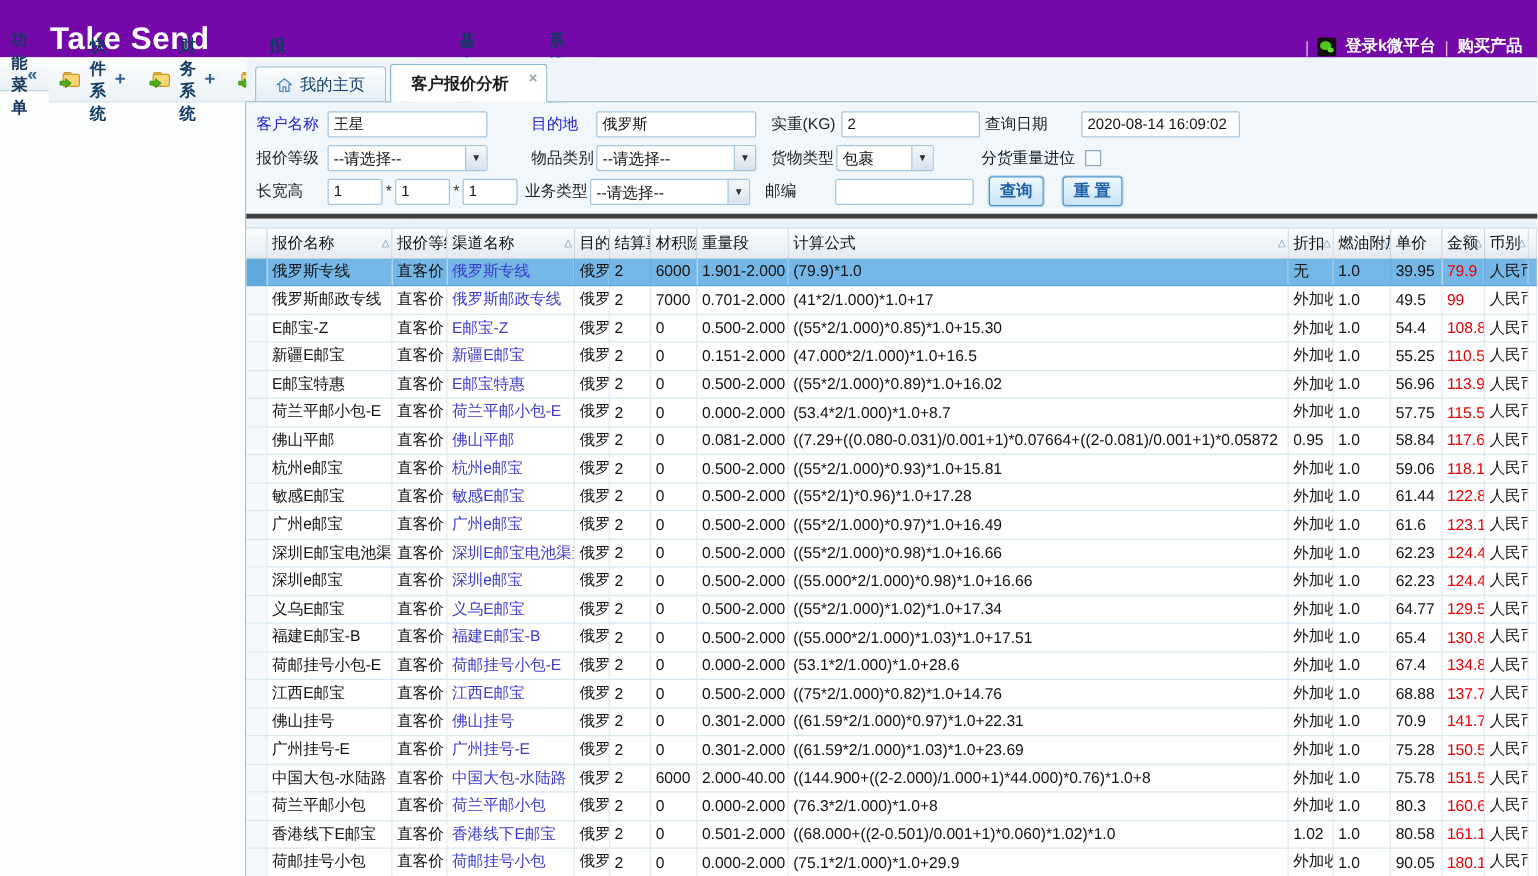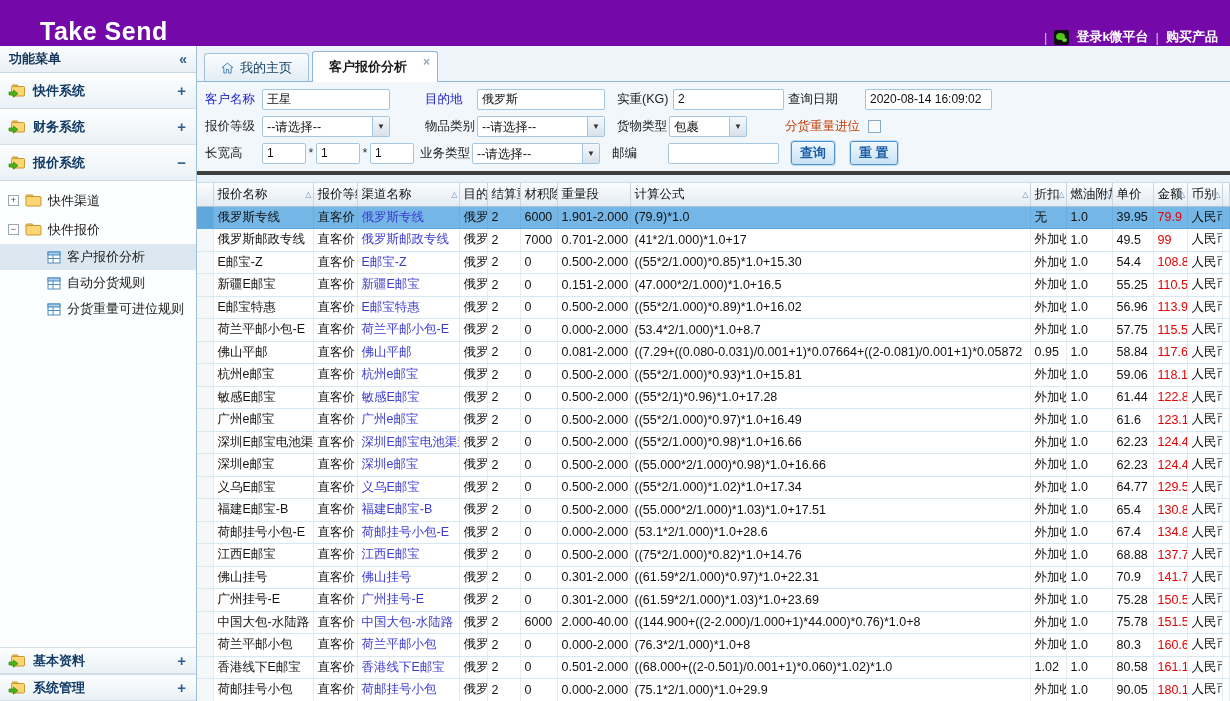--- a/index.html
+++ b/index.html
@@ -12,21 +12,21 @@
   .top-links { margin-left:auto; margin-right:12px; font-size:13px; font-weight:bold;
     display:flex; align-items:center; gap:7px; }
   .top-sep { color:#d9b8ef; font-weight:normal; }
   .wx-icon { width:15px; height:15px; background:#101010; border-radius:2px; position:relative; display:inline-block; }
   .wx-icon i { position:absolute; left:2px; top:3px; width:9px; height:7px; background:#52C41A; border-radius:50%; }
   .wx-icon i:after { content:""; position:absolute; right:-2px; bottom:-2px; width:5px; height:4px; background:#6FD43C; border-radius:50%; }
 
   .layout { display:flex; height:655px; }
 
   
-  .sidebar { width:197px; min-width:197px; border-right:1px solid #9FBFD6; background:#FDFEFE; display:flex; flex-direction:column; }
+  .sidebar { width:197px; min-width:197px; border-right:1px solid #9FBFD6; background:#FDFEFE; display:flex; flex-direction:row; }
   .sidebar-header { height:27px; display:flex; align-items:center; padding:0 9px;
     background:linear-gradient(#FCFDFE,#E9F0F5); border-bottom:1px solid #C8D7E2;
     font-weight:bold; color:#18385E; font-size:13px; }
   .collapse { margin-left:auto; font-size:14px; color:#2E5E8E; cursor:pointer; }
   .section { height:36px; display:flex; align-items:center; gap:7px; padding:0 10px 0 8px;
     background:linear-gradient(#FDFEFE,#EAF1F6); border-bottom:1px solid #D3DEE8;
     font-weight:bold; font-size:13px; color:#113A64; cursor:pointer; }
   .section .toggle { margin-left:auto; font-size:15px; color:#2E5E8E; }
   .tree { padding:5px 0 4px; background:#FDFEFF; }
   .tnode { height:29px; display:flex; align-items:center; gap:6px; padding-left:8px; font-size:13px; color:#222; cursor:pointer; }
@@ -64,21 +64,21 @@
   .in-44 { width:44px; }
   .star { width:10px; text-align:center; color:#333; }
   .select { height:21px; border:1px solid #A3C6E2; background:#fff; border-radius:2px;
     display:flex; align-items:flex-end; cursor:pointer; }
   .sel-128 { width:128px; } .sel-78 { width:78px; }
   .sel-text { flex:1; padding:0 4px; white-space:nowrap; overflow:hidden; color:#111; }
   .sel-btn { width:17px; height:100%; border-left:1px solid #A3C6E2;
     background:linear-gradient(#F4F8FB,#D8E2EC); display:flex; align-items:center; justify-content:center;
     font-size:8px; color:#333; }
   .checkbox { width:13px; height:13px; border:1px solid #8AA8C0; background:#F6FAFD; margin-left:8px; cursor:pointer; }
-  .carry-label { margin-left:38px; color:#c2410c; }
+  .carry-label { margin-left:38px; color:#0f172a; }
   .btn { height:24px; padding:0 8px; margin-left:12px; display:flex; align-items:center;
     border:1px solid #4E94C8; border-radius:3px; box-shadow:0 0 0 1px #BFDCF0;
     background:linear-gradient(#F0F8FE,#C9E3F5); color:#1C5FA8; font-weight:bold; font-size:13px; cursor:pointer; white-space:nowrap; }
   .btn.reset { margin-left:15px; }
 
   .splitter { height:8px; background:#E9F2F8; border-bottom:1px solid #C8DCEA; }
 
   
   .table-wrap { flex:1; background:#fff; overflow:hidden; }
   table { border-collapse:collapse; table-layout:fixed; width:1033px; }

